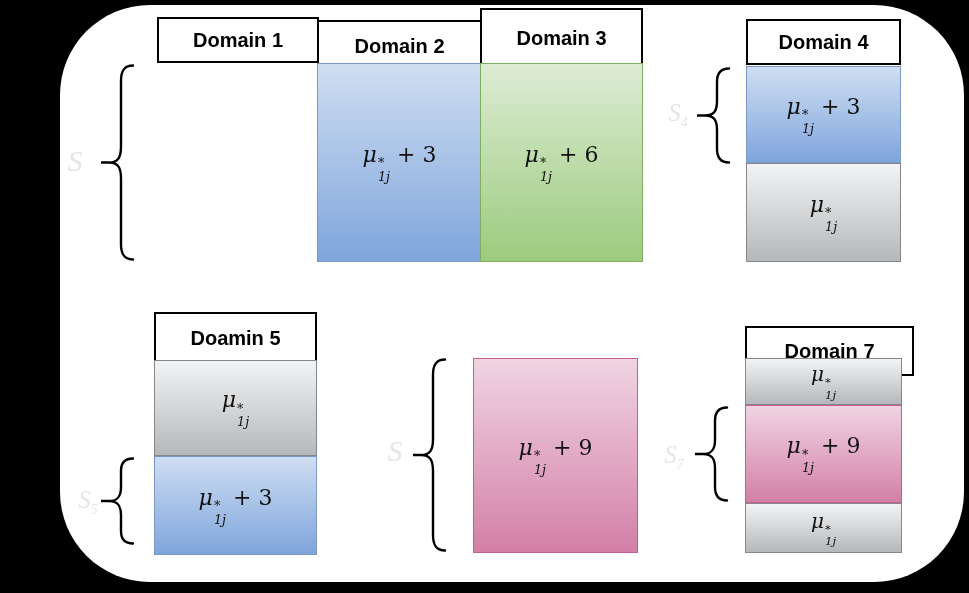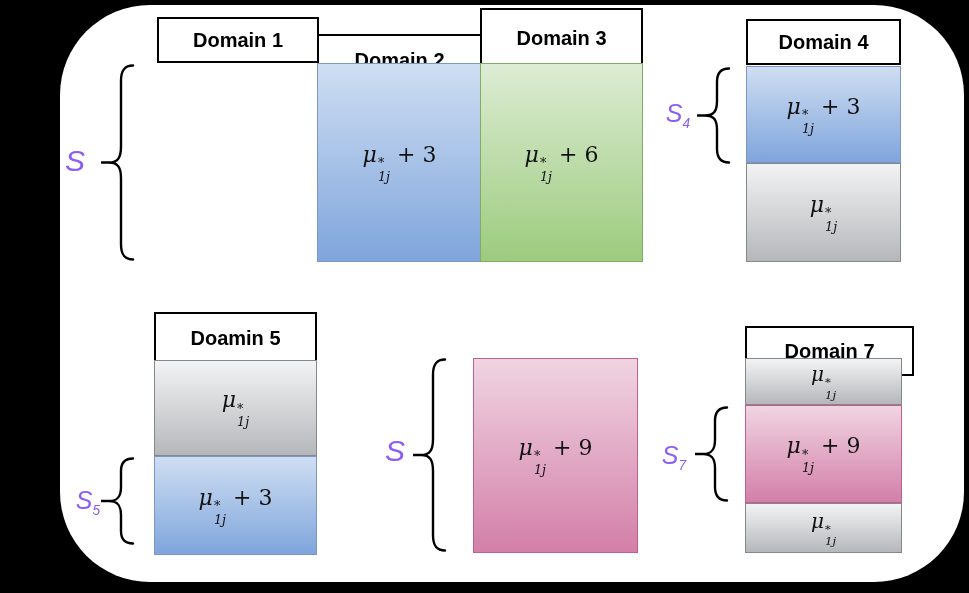--- a/index.html
+++ b/index.html
@@ -30,38 +30,38 @@
   }
   .math .stack {
     display:inline-flex; flex-direction:column; align-items:flex-start;
     font-size:0.58em; line-height:1.05; vertical-align:-0.45em; margin-left:1px;
   }
   .math .stack .sup { font-style:normal; }
   .math .stack .sub { font-style:italic; }
   .math .rest { font-style:normal; }
   .math .rest:not(:empty) { margin-left:7px; }
   .brace-label {
-    font-family:Liberation Sans, sans-serif; font-style:italic;
-    color:#8b5cf6; text-align:center; white-space:nowrap;
+    font-family:Liberation Serif, serif; font-style:italic;
+    color:#e5e5e5; text-align:center; white-space:nowrap;
   }
   .brace-label sub { font-size:0.55em; font-style:italic; }
   .size-lg { font-size:30px; }
   .size-md { font-size:25px; }
   svg.brace { display:block; }
 </style>
 </head>
 <body>
 
 <div id="canvas">
   <div id="panel"></div>
 
   <div class="abs hdr" style="left:157px;top:17px;width:162px;height:46px">
     <span>Domain 1</span>
   </div>
-  <div class="abs hdr" style="left:317px;top:34px;width:165px;height:53px">
+  <div class="abs hdr" style="left:317px;top:20px;width:165px;height:53px">
     <span>Domain 2</span>
   </div>
   <div class="abs hdr" style="left:480px;top:8px;width:163px;height:60px">
     <span>Domain 3</span>
   </div>
 
   <div class="abs cell fill-blue" style="left:317px;top:63px;width:165px;height:199px">
     <span class="math"><span>μ</span><span class="stack">
           <span class="sup">*</span>
           <span class="sub">1j</span>

